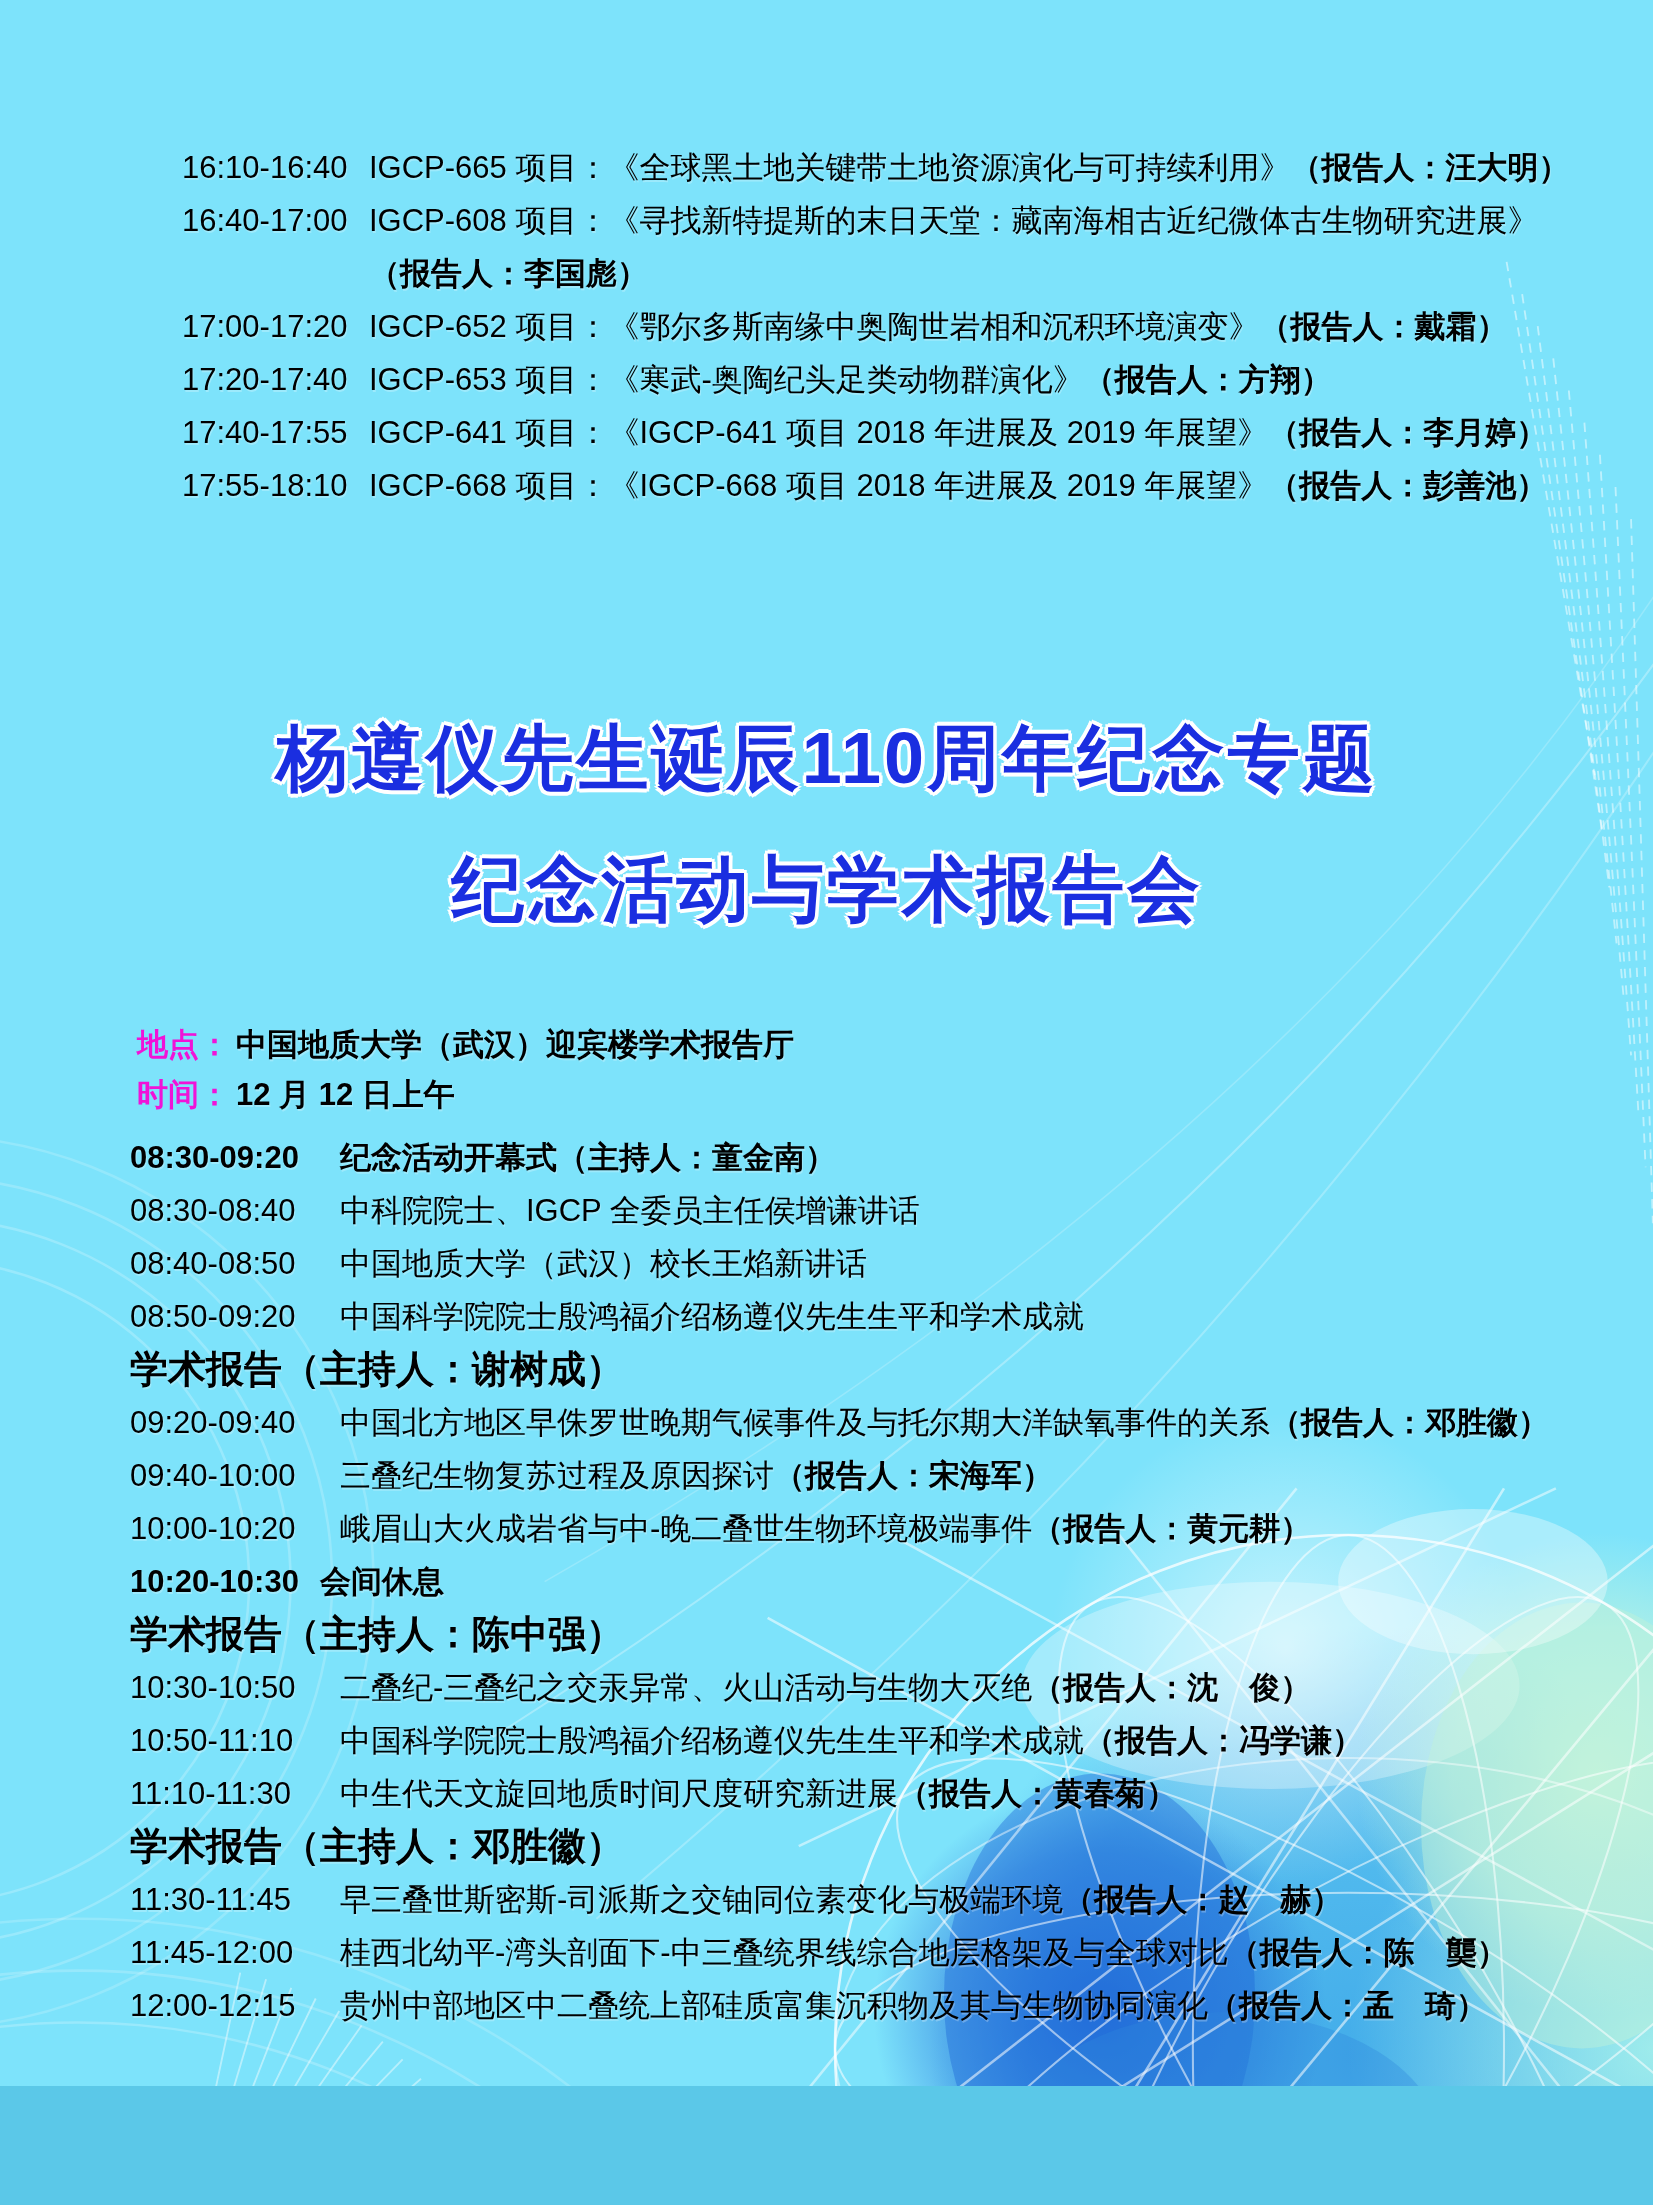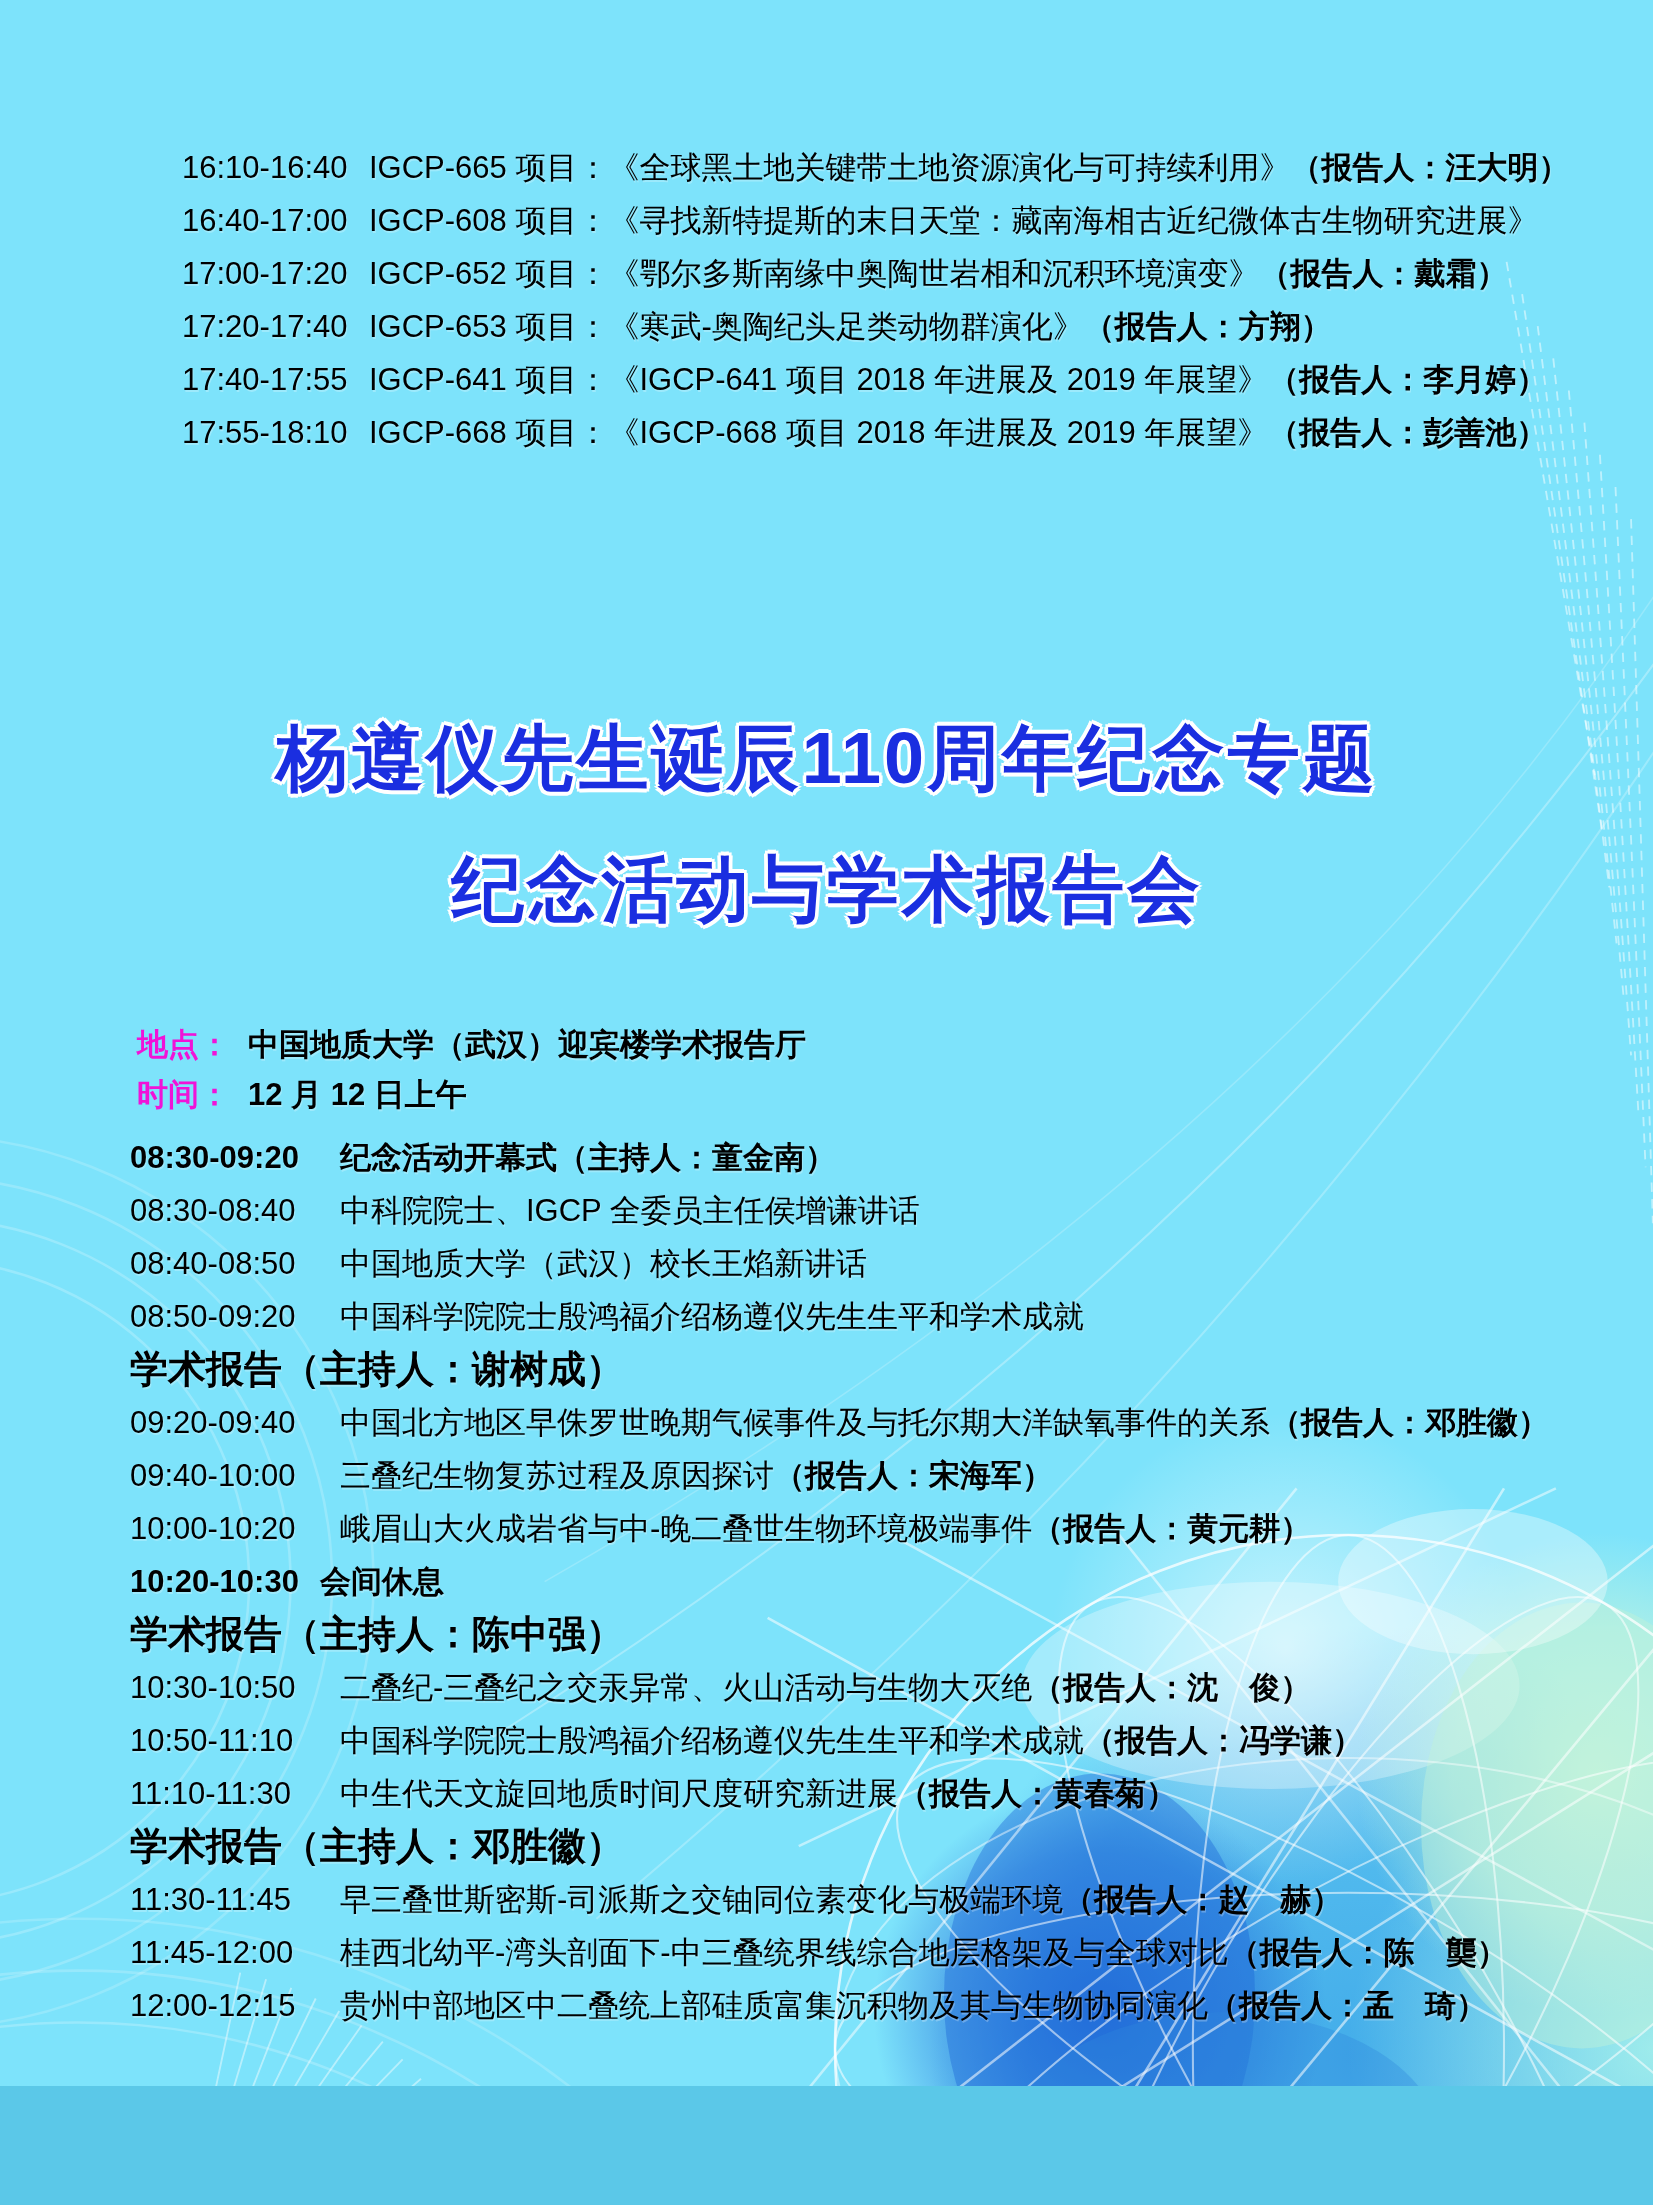--- a/index.html
+++ b/index.html
@@ -36,21 +36,21 @@
     color:#1a2ee0;
     text-shadow:
       -3.6px 0 0 #ffffff, 3.6px 0 0 #ffffff, 0 -3.6px 0 #ffffff, 0 3.6px 0 #ffffff,
       -2.6px -2.6px 0 #ffffff, 2.6px 2.6px 0 #ffffff, -2.6px 2.6px 0 #ffffff, 2.6px -2.6px 0 #ffffff;
     white-space:nowrap;
   }
 
   
   .info{top:1020px;left:137px;font-size:31px;font-weight:700;line-height:50px;white-space:nowrap;}
   .info-label{color:#f013d7;}
-  .info-value{color:#000;margin-left:18px;text-shadow:1px 1.6px 0 rgba(255,255,255,0.25);}
+  .info-value{color:#000;margin-left:6px;text-shadow:1px 1.6px 0 rgba(255,255,255,0.25);}
 
   
   .morning{top:1131px;left:130px;}
   .morning .sched-time{flex:0 0 210px;}
   .m-header{font-weight:700;line-height:53px;font-size:38px;white-space:nowrap;
             text-shadow:1px 1.6px 0 rgba(255,255,255,0.25);}
   .break-text{margin-left:-20px;}
 </style>
 </head>
 <body>
@@ -139,20 +139,25 @@
         <span class="sched-time">16:10-16:40</span>
         <span>IGCP-665 项目：《全球黑土地关键带土地资源演化与可持续利用》</span>
         <span class="rep">（报告人：汪大明）</span>
       </div>
       <div class="sched-row">
         <span class="sched-time">16:40-17:00</span>
         <span>IGCP-608 项目：《寻找新特提斯的末日天堂：藏南海相古近纪微体古生物研究进展》</span>
         <span class="rep"></span>
       </div>
       <div class="sched-row">
+        <span class="sched-time"></span>
+        <span></span>
+        <span class="rep">（报告人：李国彪）</span>
+      </div>
+      <div class="sched-row">
         <span class="sched-time">17:00-17:20</span>
         <span>IGCP-652 项目：《鄂尔多斯南缘中奥陶世岩相和沉积环境演变》</span>
         <span class="rep">（报告人：戴霜）</span>
       </div>
       <div class="sched-row">
         <span class="sched-time">17:20-17:40</span>
         <span>IGCP-653 项目：《寒武-奥陶纪头足类动物群演化》</span>
         <span class="rep">（报告人：方翔）</span>
       </div>
       <div class="sched-row">

